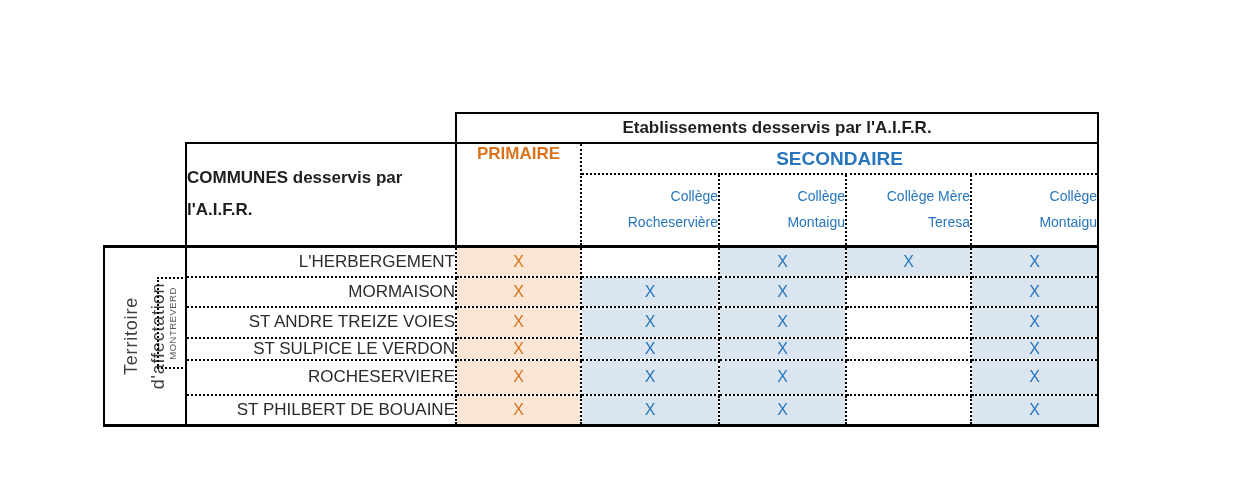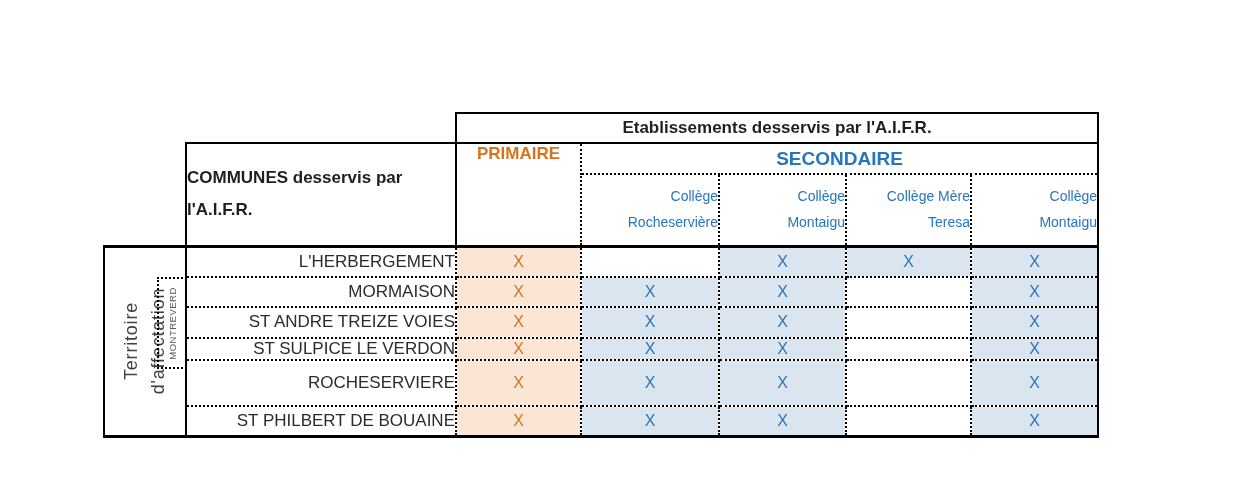--- a/index.html
+++ b/index.html
@@ -200,21 +200,21 @@
 
     <tr style="height:18px">
       <td class="commune-name">ST SULPICE LE VERDON</td>
       <td class="mark primary">X</td>
       <td class="mark secondary filled">X</td>
       <td class="mark secondary filled">X</td>
       <td class="mark secondary"></td>
       <td class="mark secondary lastcol filled">X</td>
     </tr>
 
-    <tr style="height:46px">
+    <tr style="height:35px">
       <td class="commune-name">ROCHESERVIERE</td>
       <td class="mark primary">X</td>
       <td class="mark secondary filled">X</td>
       <td class="mark secondary filled">X</td>
       <td class="mark secondary"></td>
       <td class="mark secondary lastcol filled">X</td>
     </tr>
 
     <tr style="height:30.5px" class="last-data">
       <td class="commune-name">ST PHILBERT DE BOUAINE</td>

